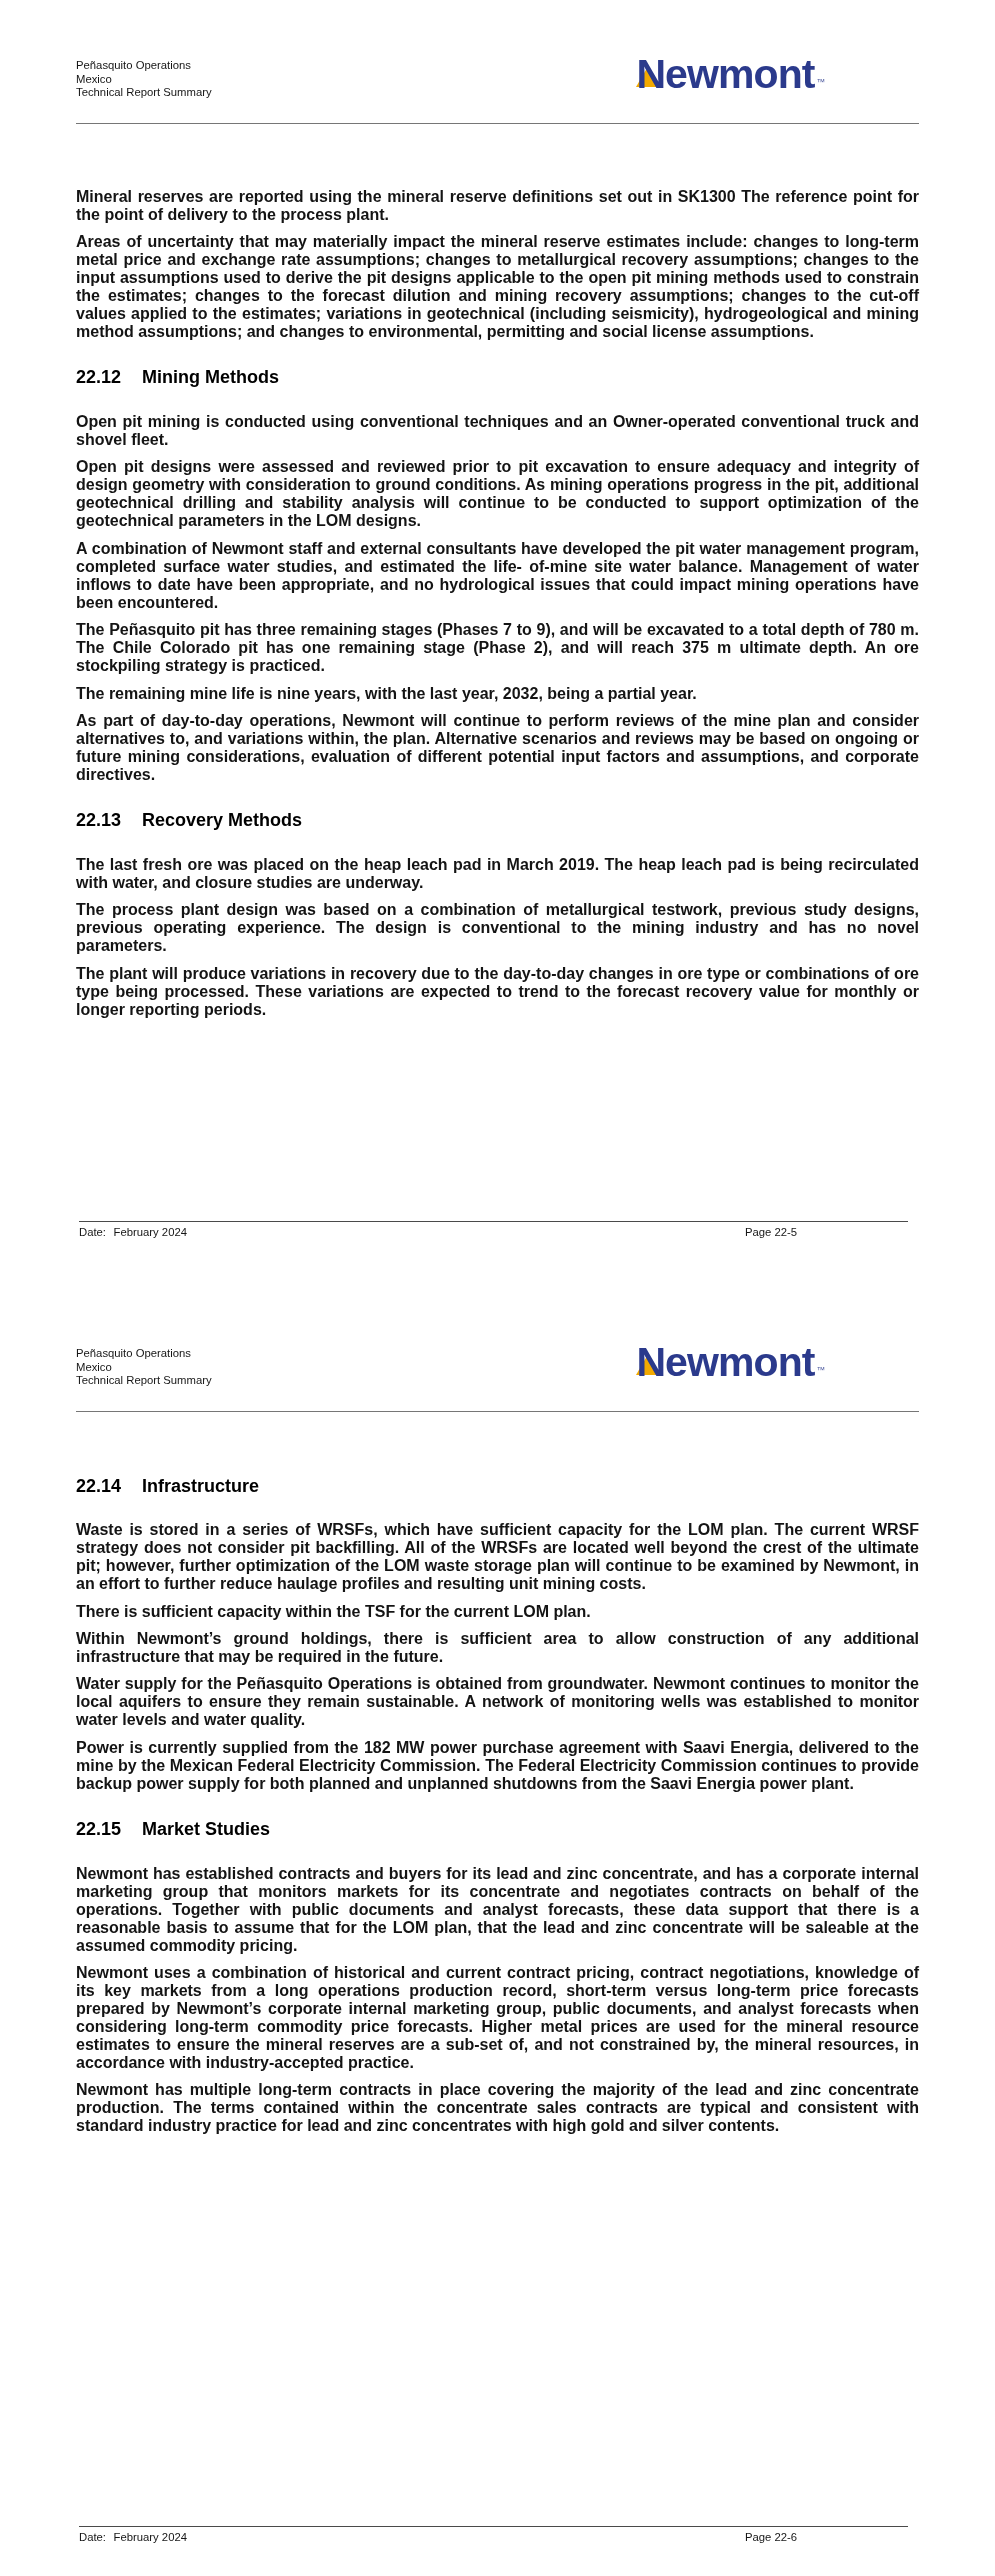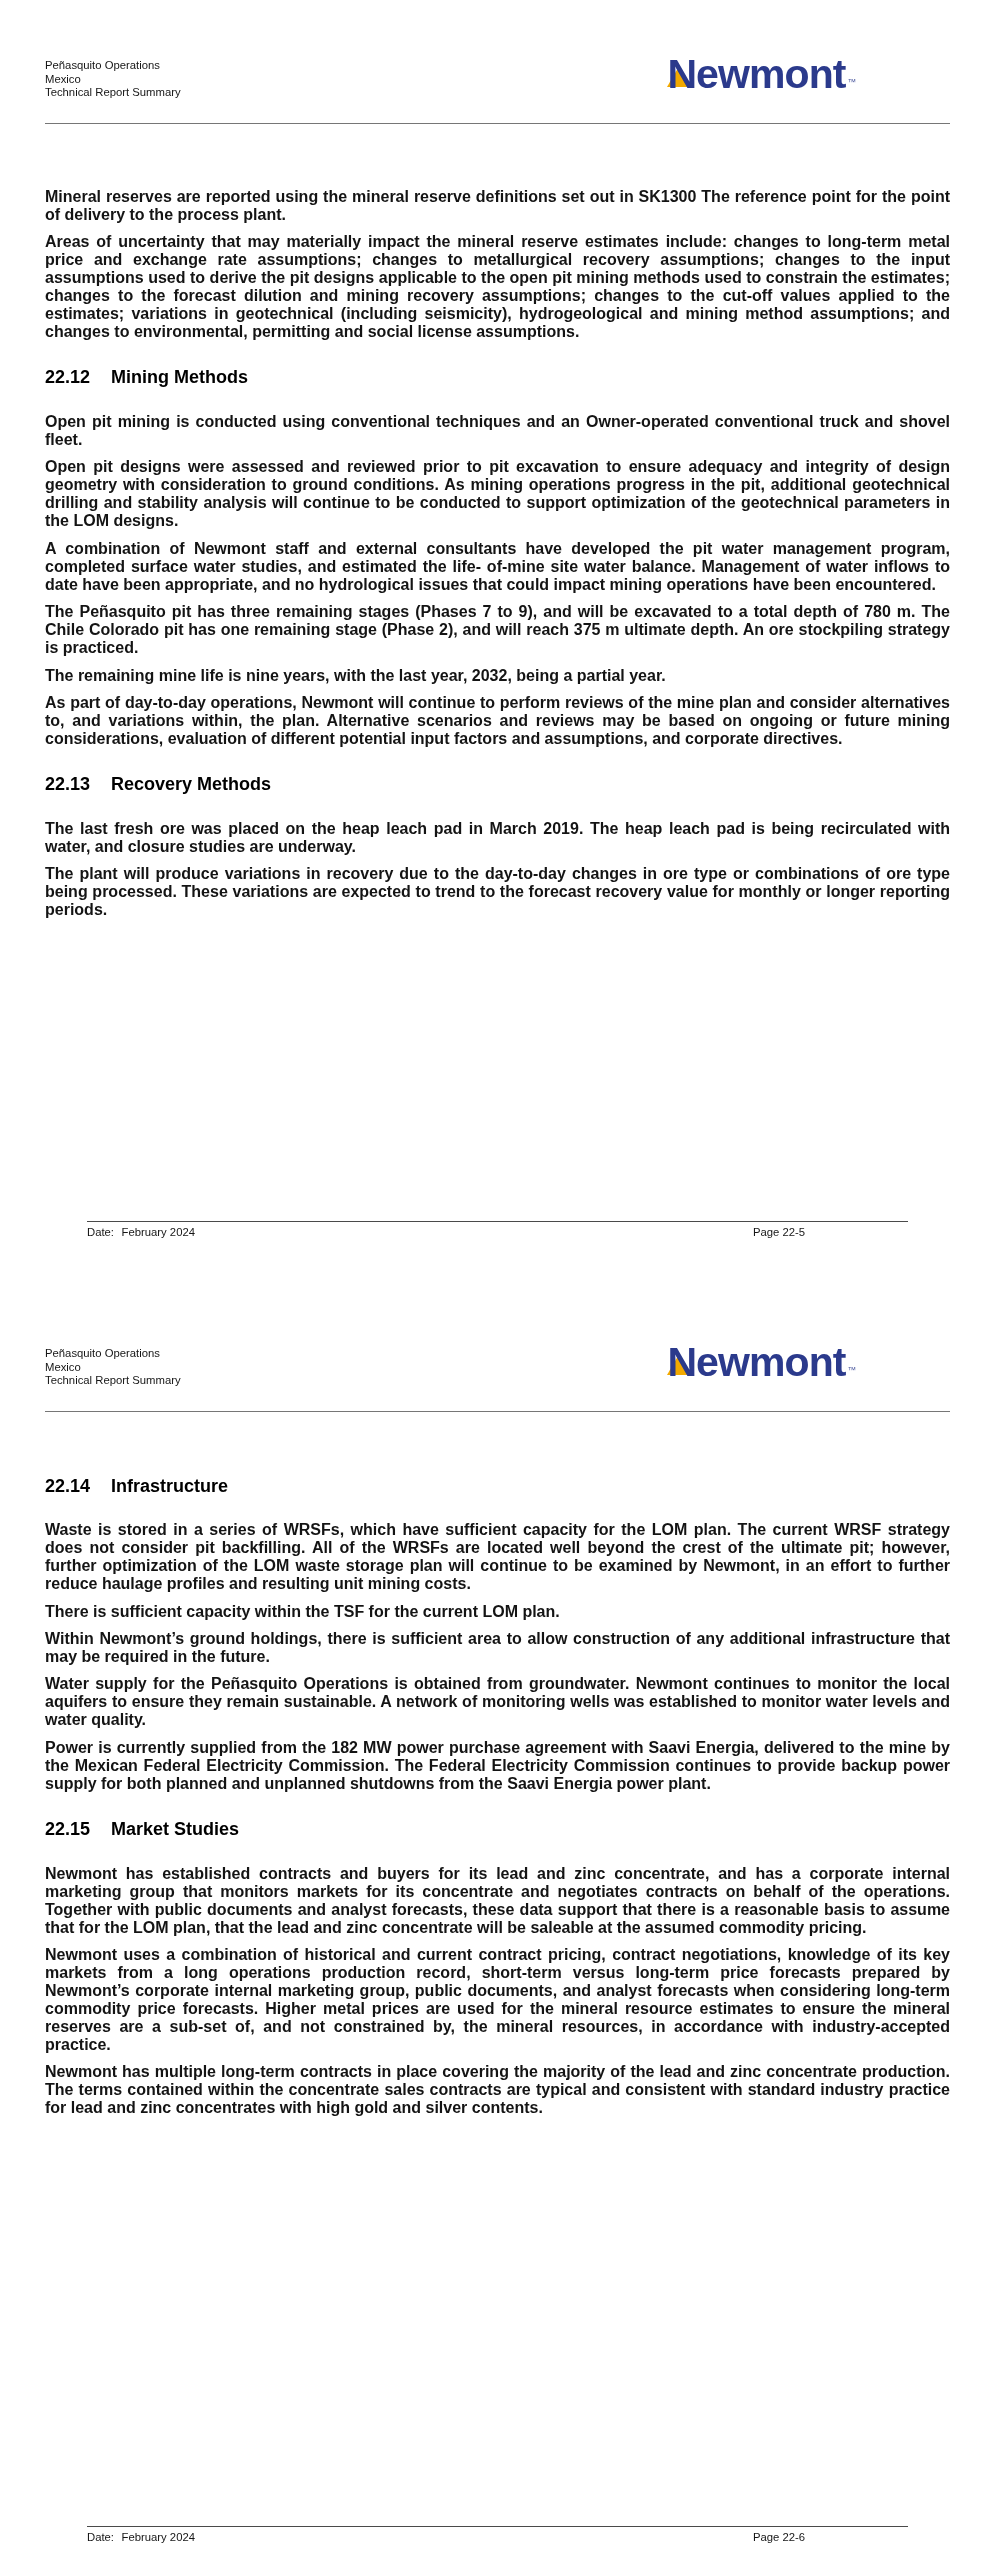--- a/index.html
+++ b/index.html
@@ -26,21 +26,21 @@
   .page{
     position:absolute;
     left:0;
     width:995px;
     height:1288px;
     background:#ffffff;
   }
   .page-1{top:0;}
   .page-2{top:1288px;}
   .page-inner{
-    padding:0 45px;
+    padding:0 76px;
   }
   
   .page-hdr{
     display:flex;
     justify-content:space-between;
     align-items:flex-start;
     margin-top:59px;
   }
   .hdr-lines{
     font-size:11.3px;
@@ -108,21 +108,21 @@
     margin:26.4px 0 24.5px 0;
     line-height:21px;
   }
   .sec-h .h-num{
     width:66px;
     flex:0 0 66px;
   }
   
   .footer{
     position:absolute;
-    left:87px;
+    left:79px;
     right:87px;
   }
   .page-1 .footer{top:1221px;}
   .page-2 .footer{top:1238px;}
   .footer-rule{
     height:0;
     border-top:1.9px solid var(--rule-dark);
   }
   .footer-row{
     position:relative;
@@ -174,20 +174,21 @@
         <p class="para">The Peñasquito pit has three remaining stages (Phases 7 to 9), and will be excavated to a total depth of 780 m.  The Chile Colorado pit has one remaining stage (Phase 2), and will reach 375 m ultimate depth.  An ore stockpiling strategy is practiced.</p>
         <p class="para">The remaining mine life is nine years, with the last year, 2032, being a partial year.</p>
         <p class="para">As part of day-to-day operations, Newmont will continue to perform reviews of the mine plan and consider alternatives to, and variations within, the plan.  Alternative scenarios and reviews may be based on ongoing or future mining considerations, evaluation of different potential input factors and assumptions, and corporate directives.</p>
 
         <h2 class="sec-h">
           <span class="h-num">22.13</span>
           <span class="h-title">Recovery Methods</span>
         </h2>
 
         <p class="para">The last fresh ore was placed on the heap leach pad in March 2019.  The heap leach pad is being recirculated with water, and closure studies are underway.</p>
+        <p class="para">The process plant design was based on a combination of metallurgical testwork, previous study designs, previous operating experience.  The design is conventional to the mining industry and has no novel parameters.</p>
         <p class="para">The plant will produce variations in recovery due to the day-to-day changes in ore type or combinations of ore type being processed.  These variations are expected to trend to the forecast recovery value for monthly or longer reporting periods.</p>
       </div>
     </div>
 
     <div class="footer">
       <div class="footer-rule"></div>
       <div class="footer-row">
         <span class="footer-date">
           <span class="date-label">Date:</span><span>February 2024</span>
         </span>

